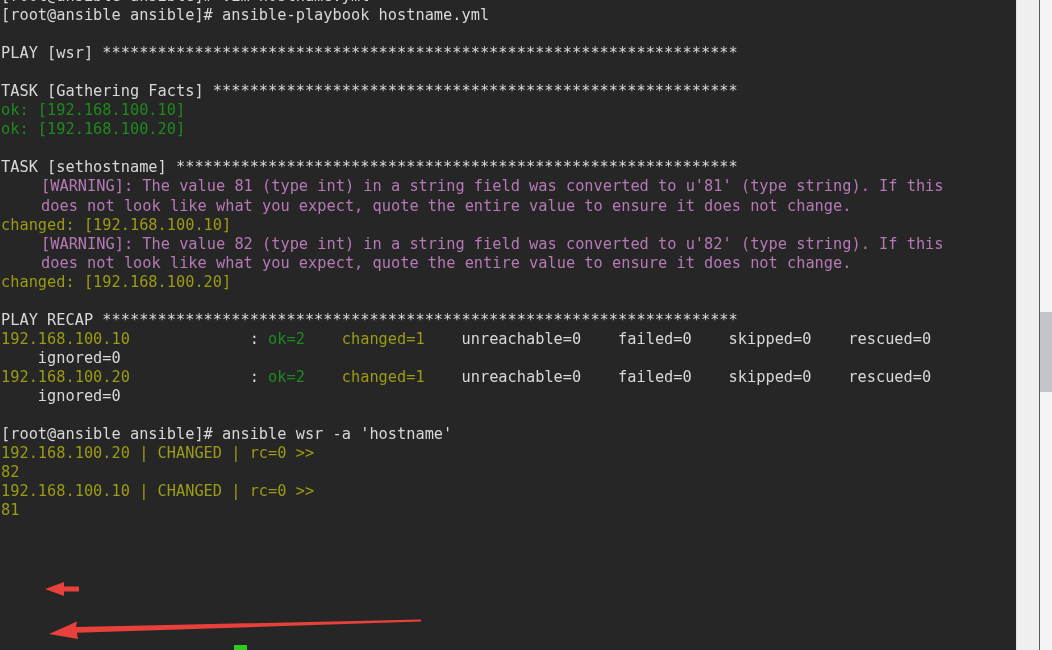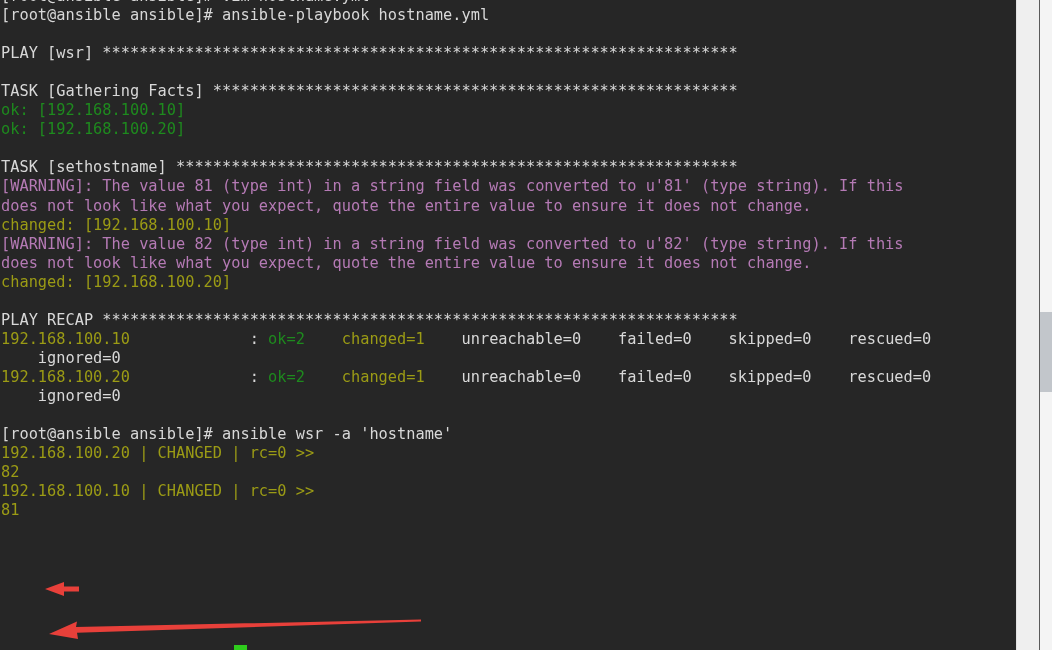--- a/index.html
+++ b/index.html
@@ -38,21 +38,21 @@
   .ln {
     display: block;
     height: 19.05px;
     white-space: pre;
     padding-left: 1px;
     overflow: hidden;
   }
   .c-white   { color: #d8d8d8; }
   .c-green   { color: #1e8a1e; }
   .c-olive   { color: #9b9b15; text-align: right; }
-  .c-purple  { color: #b57ab5; }
+  .c-purple  { color: #b57ab5; padding-left: 40px; }
 
   
   #sb-track {
     position: absolute;
     top: 0;
     left: 1016px;
     width: 36px;
     height: 650px;
     background: #efefef;
     border-left: 1px solid #e2e2e2;

